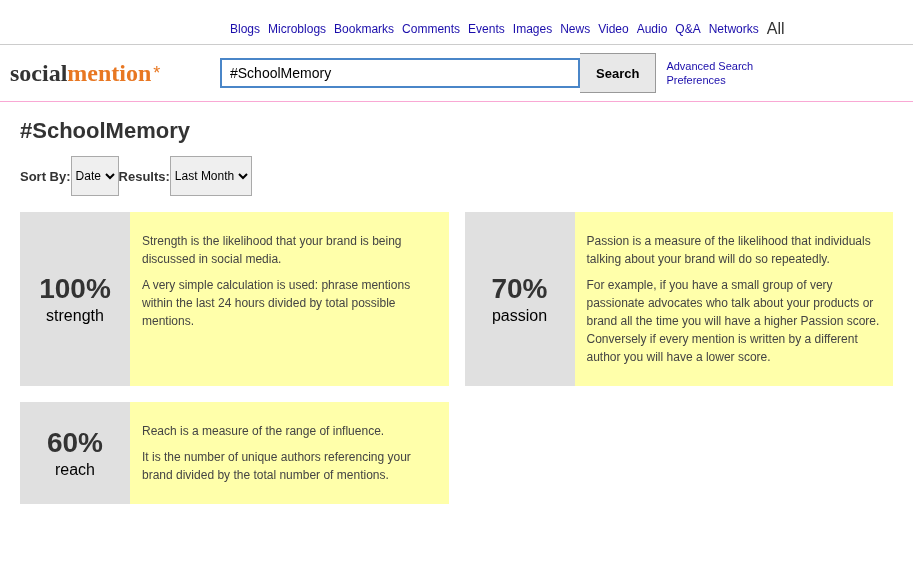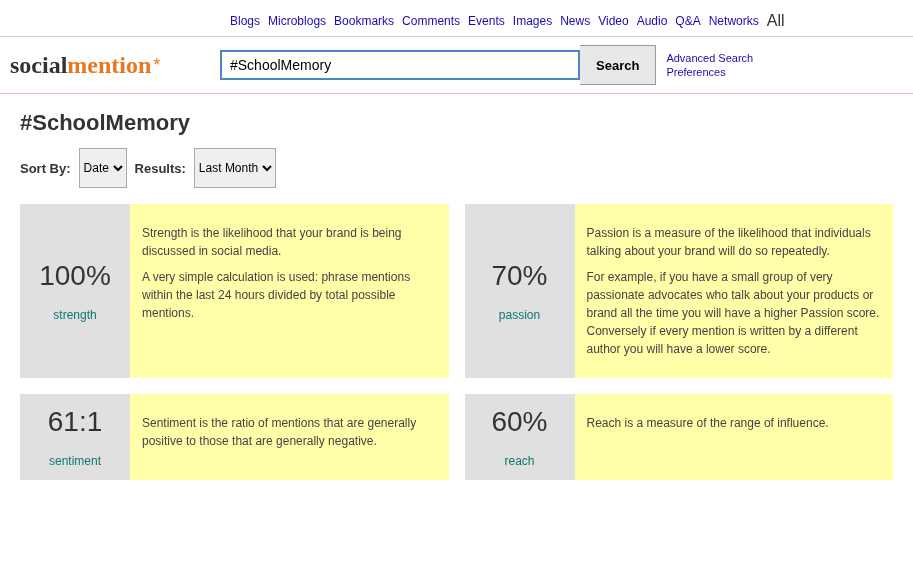--- a/index.html
+++ b/index.html
@@ -1,21 +1,21 @@
 <!DOCTYPE html>
 <html><head>
   <meta charset="utf-8">
   <style>
     * { margin: 0; padding: 0; box-sizing: border-box; }
     body { font-family: Arial, sans-serif; font-size: 13px; background: #fff; color: #333; }
 
     
     .top-nav {
       border-bottom: 1px solid #ccc;
-      padding: 12px 10px 6px 230px;
+      padding: 20px 10px 6px 230px;
       background: #fff;
     }
     .top-nav-links { display: flex; gap: 8px; align-items: center; flex-wrap: wrap; }
     .top-nav-links a {
       color: #1a0dab; text-decoration: none; font-size: 12px;
     }
     .top-nav-links span { font-size: 16px; color: #333; }
 
     
     .search-bar-row {
@@ -41,39 +41,39 @@
     .advanced-link {
       margin-left: 10px; font-size: 11px; color: #1a0dab; text-decoration: none; line-height: 1.3;
     }
 
     
     .page-content { padding: 16px 20px; }
 
     .page-title { font-size: 22px; font-weight: bold; color: #333; margin-bottom: 12px; }
 
     
-    .filter-row { display: flex; align-items: center; gap: 8px; margin-bottom: 16px; font-size: 13px; }
+    .filter-row { display: flex; align-items: center; gap: 0; margin-bottom: 16px; font-size: 13px; }
     .filter-row label { font-weight: bold; }
     .filter-row select { height: 40px; font-size: 12px; border: 1px solid #aaa; }
 
     
     .metrics-grid {
       display: grid; grid-template-columns: 1fr 1fr; gap: 16px;
     }
 
     .metric-block {
       display: flex; gap: 0;
     }
     .metric-value-box {
       background: #e0e0e0; min-width: 110px; display: flex;
       flex-direction: column; align-items: center; justify-content: center;
       padding: 12px 10px;
     }
-    .metric-number { font-size: 28px; font-weight: normal; color: #333; }
-    .metric-label { font-size: 12px; color: #0f766e; margin-top: 16px; }
+    .metric-number { font-size: 28px; font-weight: bold; color: #333; }
+    .metric-label { font-size: 16px; color: #000000; margin-top: 2px; }
     .metric-desc-box {
       background: #ffffaa; padding: 20px 12px; font-size: 12px; color: #444;
       line-height: 1.5; flex: 1;
     }
     .metric-desc-box p { margin-bottom: 8px; }
     .metric-desc-box p:last-child { margin-bottom: 0; }
   </style>
 </head>
 <body>
 
@@ -139,34 +139,26 @@
       <div class="metric-value-box">
         <span class="metric-number">70%</span>
         <span class="metric-label">passion</span>
       </div>
       <div class="metric-desc-box">
         <p>Passion is a measure of the likelihood that individuals talking about your brand will do so repeatedly.</p>
         <p>For example, if you have a small group of very passionate advocates who talk about your products or brand all the time you will have a higher Passion score. Conversely if every mention is written by a different author you will have a lower score.</p>
       </div>
     </div>
 
-    <div class="metric-block">
-      <div class="metric-value-box">
-        <span class="metric-number">61:1</span>
-        <span class="metric-label">sentiment</span>
-      </div>
-      <div class="metric-desc-box">
-        <p>Sentiment is the ratio of mentions that are generally positive to those that are generally negative.</p>
-      </div>
-    </div>
 
     <div class="metric-block">
       <div class="metric-value-box">
         <span class="metric-number">60%</span>
         <span class="metric-label">reach</span>
       </div>
       <div class="metric-desc-box">
         <p>Reach is a measure of the range of influence.</p>
+        <p>It is the number of unique authors referencing your brand divided by the total number of mentions.</p>
       </div>
     </div>
 
   </div>
 </div>
 
 </body></html>

